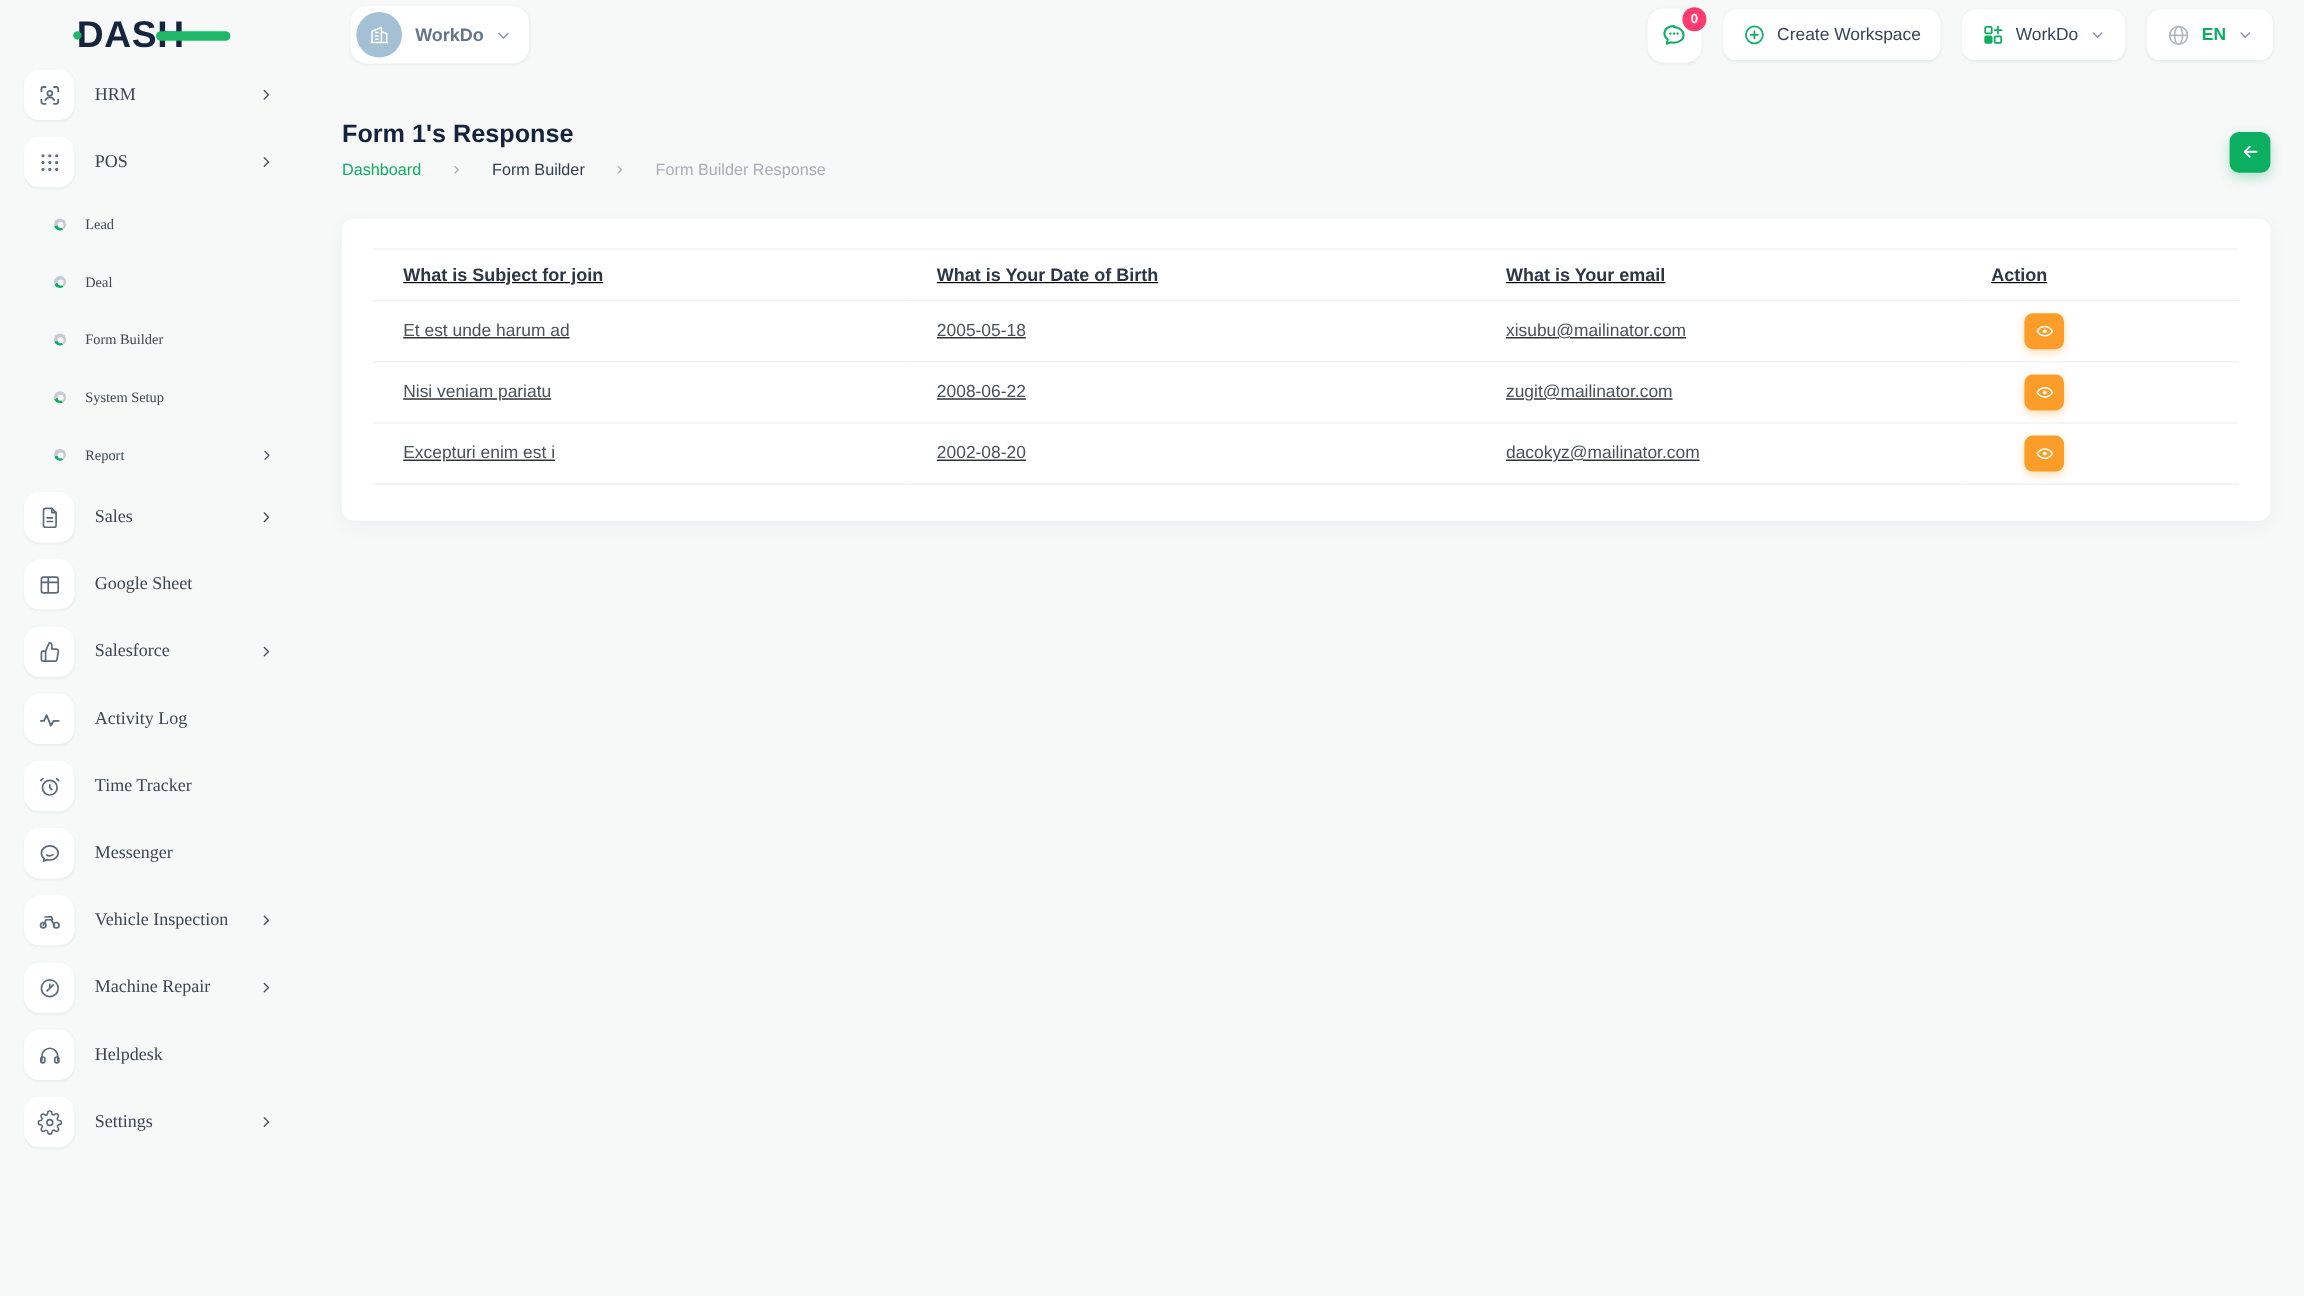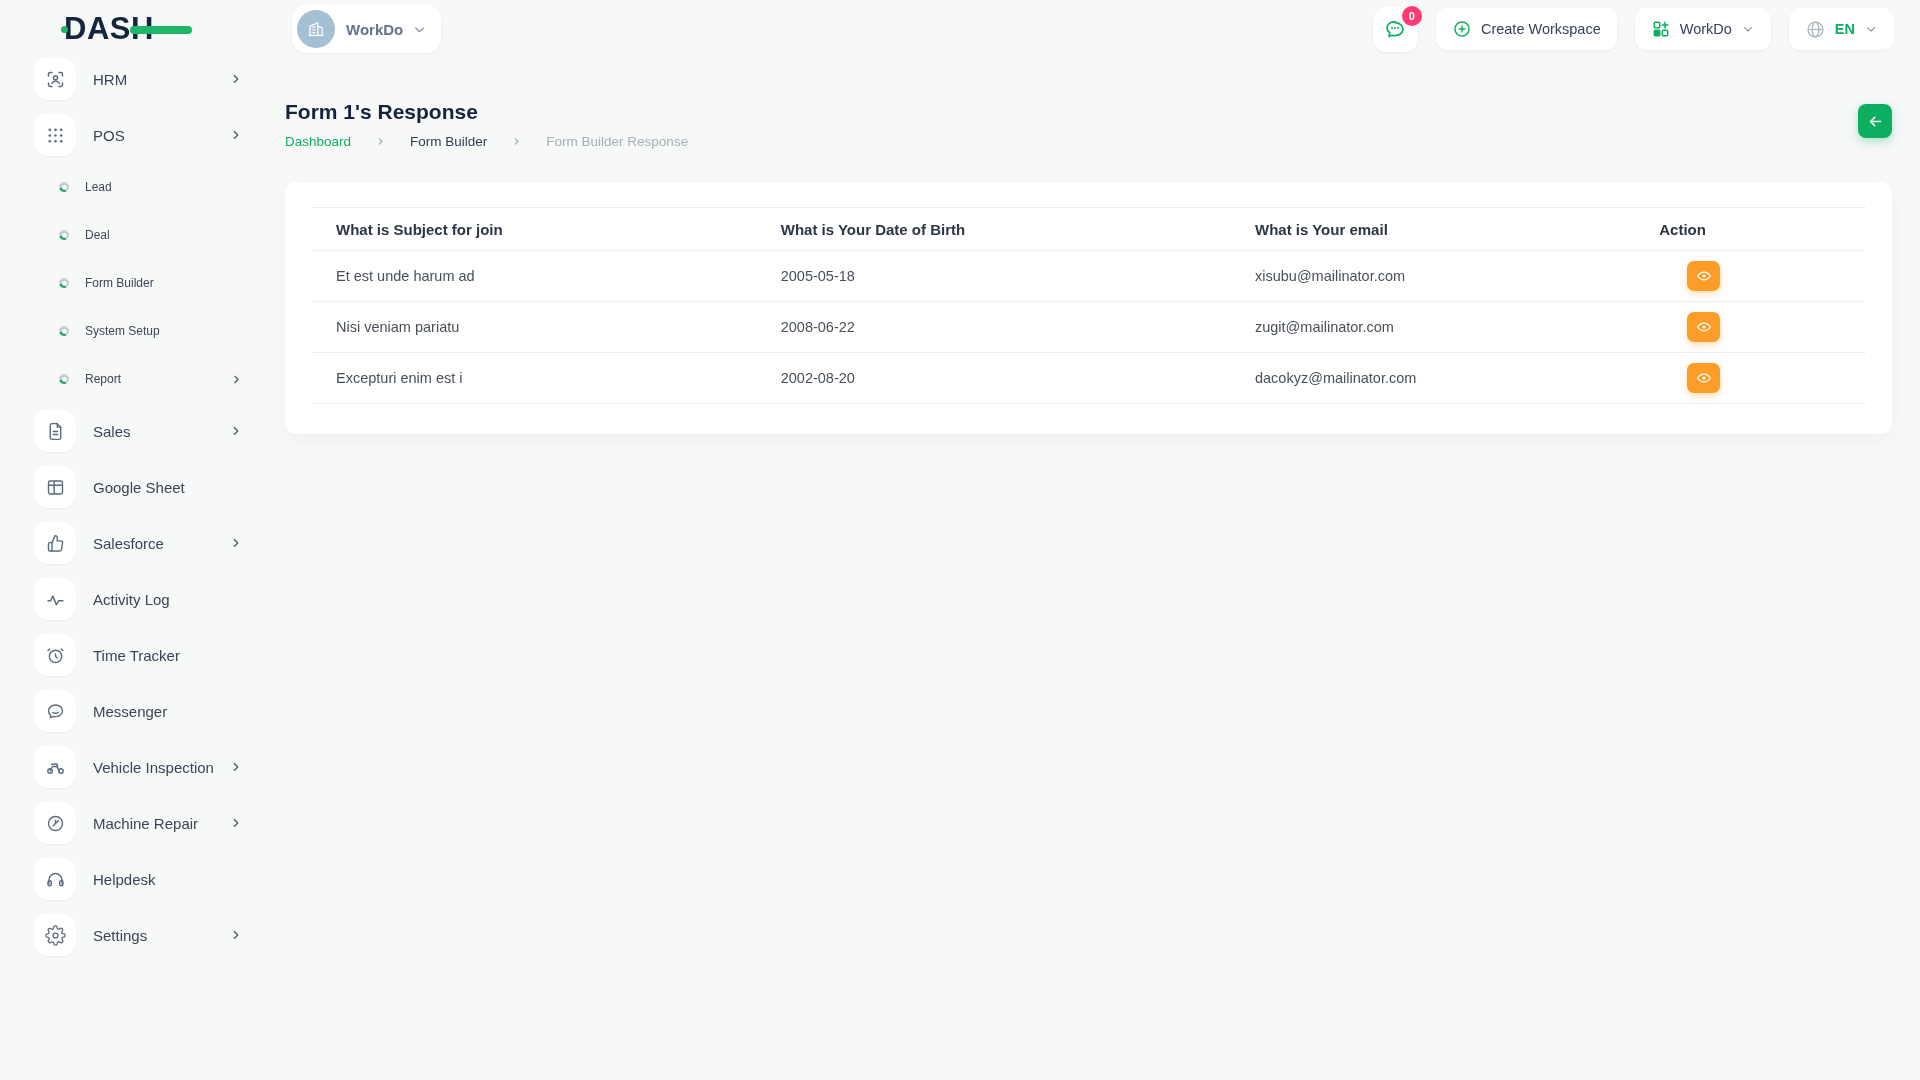--- a/index.html
+++ b/index.html
@@ -23,48 +23,48 @@
   .tb-spacer{flex:1;}
   .tb-right{display:flex;align-items:center;gap:18px;margin-right:26px;}
   .icon-btn{position:relative;width:45px;height:45px;background:#fff;border-radius:13px;display:flex;align-items:center;
     justify-content:center;box-shadow:0 1px 3px rgba(20,30,55,.06);cursor:pointer;}
   .badge{position:absolute;top:-1px;right:-4px;min-width:20px;height:20px;border-radius:10px;background:#ff3a6e;
     color:#fff;font-size:11px;font-weight:700;display:flex;align-items:center;justify-content:center;padding:0 5px;box-sizing:border-box;}
   .pill{height:42px;background:#fff;border-radius:11px;display:flex;align-items:center;gap:9px;padding:0 16px;
     box-shadow:0 1px 3px rgba(20,30,55,.06);font-size:14.5px;color:#36415a;font-weight:500;cursor:pointer;}
   .pill .lang{color:#0caf60;font-weight:600;font-size:14.5px;}
   
-  .sidebar{position:absolute;top:58px;left:14px;bottom:0;width:257px;overflow:hidden;}
+  .sidebar{position:absolute;top:58px;left:0;bottom:0;width:257px;overflow:hidden;font-family:Liberation Serif, serif;}
   .nav{margin-top:-7px;}
   .nav-item{height:56px;display:flex;align-items:center;padding:0 28px 0 20px;cursor:pointer;}
   .nav-ic{width:42px;height:42px;flex:0 0 auto;background:#fff;border-radius:13px;display:flex;align-items:center;
     justify-content:center;color:#5b6b7c;box-shadow:0 1px 2px rgba(20,30,50,.05);}
   .nav-label{margin-left:17px;font-size:15px;font-weight:500;color:#3b4555;flex:1;}
   .nav-chev{display:flex;color:#47525f;}
   .nav-item.active .nav-ic{color:#6560f0;}
   .nav-item.active .nav-label{color:#6560f0;font-weight:600;}
   .nav-item.active .nav-chev{color:#6560f0;}
   .nav-sub{height:48px;display:flex;align-items:center;padding:0 28px 0 45px;cursor:pointer;}
   .bullet{position:relative;width:10px;height:10px;border-radius:50%;flex:0 0 auto;
     background:conic-gradient(from 150deg,#0caf60 0 100deg,#c4cbd4 100deg 360deg);}
   .bullet::after{content:"";position:absolute;inset:2.5px;border-radius:50%;background:#f7f8f8;}
   .sub-label{margin-left:16px;font-size:12px;color:#3c4656;flex:1;}
   
   .main{position:absolute;left:257px;top:58px;right:0;bottom:0;padding:42px 28px 0;box-sizing:border-box;}
-  .page-head{display:flex;justify-content:space-between;align-items:flex-start;}
+  .page-head{display:flex;justify-content:space-between;align-items:center;}
   .page-title{margin:0;font-size:21px;font-weight:700;color:#15233c;}
   .breadcrumb{margin-top:10px;display:flex;align-items:center;gap:24px;font-size:13.5px;}
   .bc-home{color:#0caf60;cursor:pointer;}
   .bc-mid{color:#323d4d;cursor:pointer;}
   .bc-cur{color:#a9aeb6;}
   .bc-sep{display:flex;color:#aab1ba;}
   .back-btn{width:34px;height:34px;margin-top:4px;border:none;border-radius:8px;background:#0caf60;color:#fff;
     display:flex;align-items:center;justify-content:center;cursor:pointer;box-shadow:0 4px 10px rgba(12,175,96,.3);}
   .card{margin-top:33px;background:#fff;border-radius:10px;box-shadow:0 5px 18px rgba(16,24,40,.04);
-    padding:25px 26px 30px;box-sizing:border-box;}
+    padding:25px 26px 30px;box-sizing:border-box;text-decoration:underline;}
   table{width:100%;border-collapse:collapse;table-layout:fixed;}
   thead th{height:43px;box-sizing:border-box;text-align:left;font-size:15px;font-weight:700;color:#2c3645;
     padding:10px 10px 10px 25px;border-top:1px solid #edeef1;border-bottom:1px solid #edeef1;}
   tbody td{height:50px;box-sizing:border-box;font-size:14.5px;color:#49505a;padding:10px 10px 10px 25px;
     border-bottom:1px solid #edeef1;}
   .eye-btn{width:33px;height:30px;margin-left:28px;border:none;border-radius:7px;background:#fb9d28;
     display:flex;align-items:center;justify-content:center;cursor:pointer;box-shadow:0 3px 7px rgba(251,157,40,.35);}
 </style>
 </head>
 <body>

